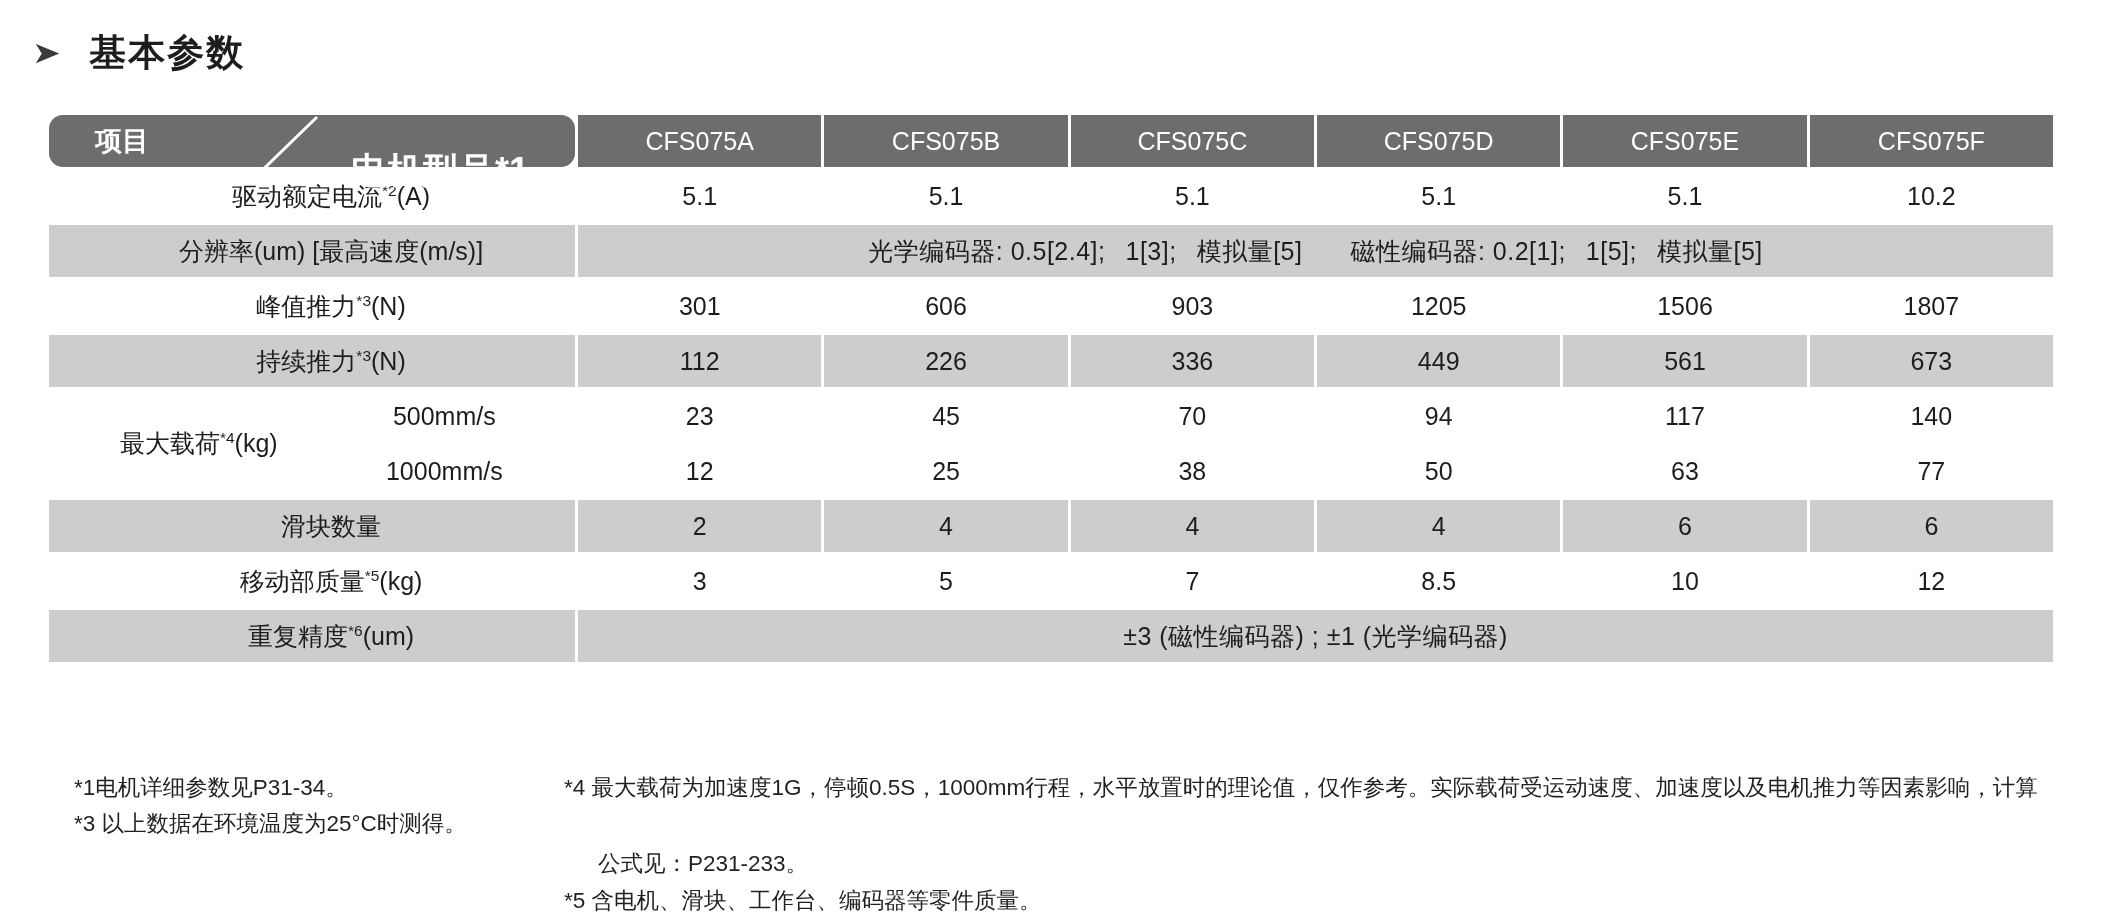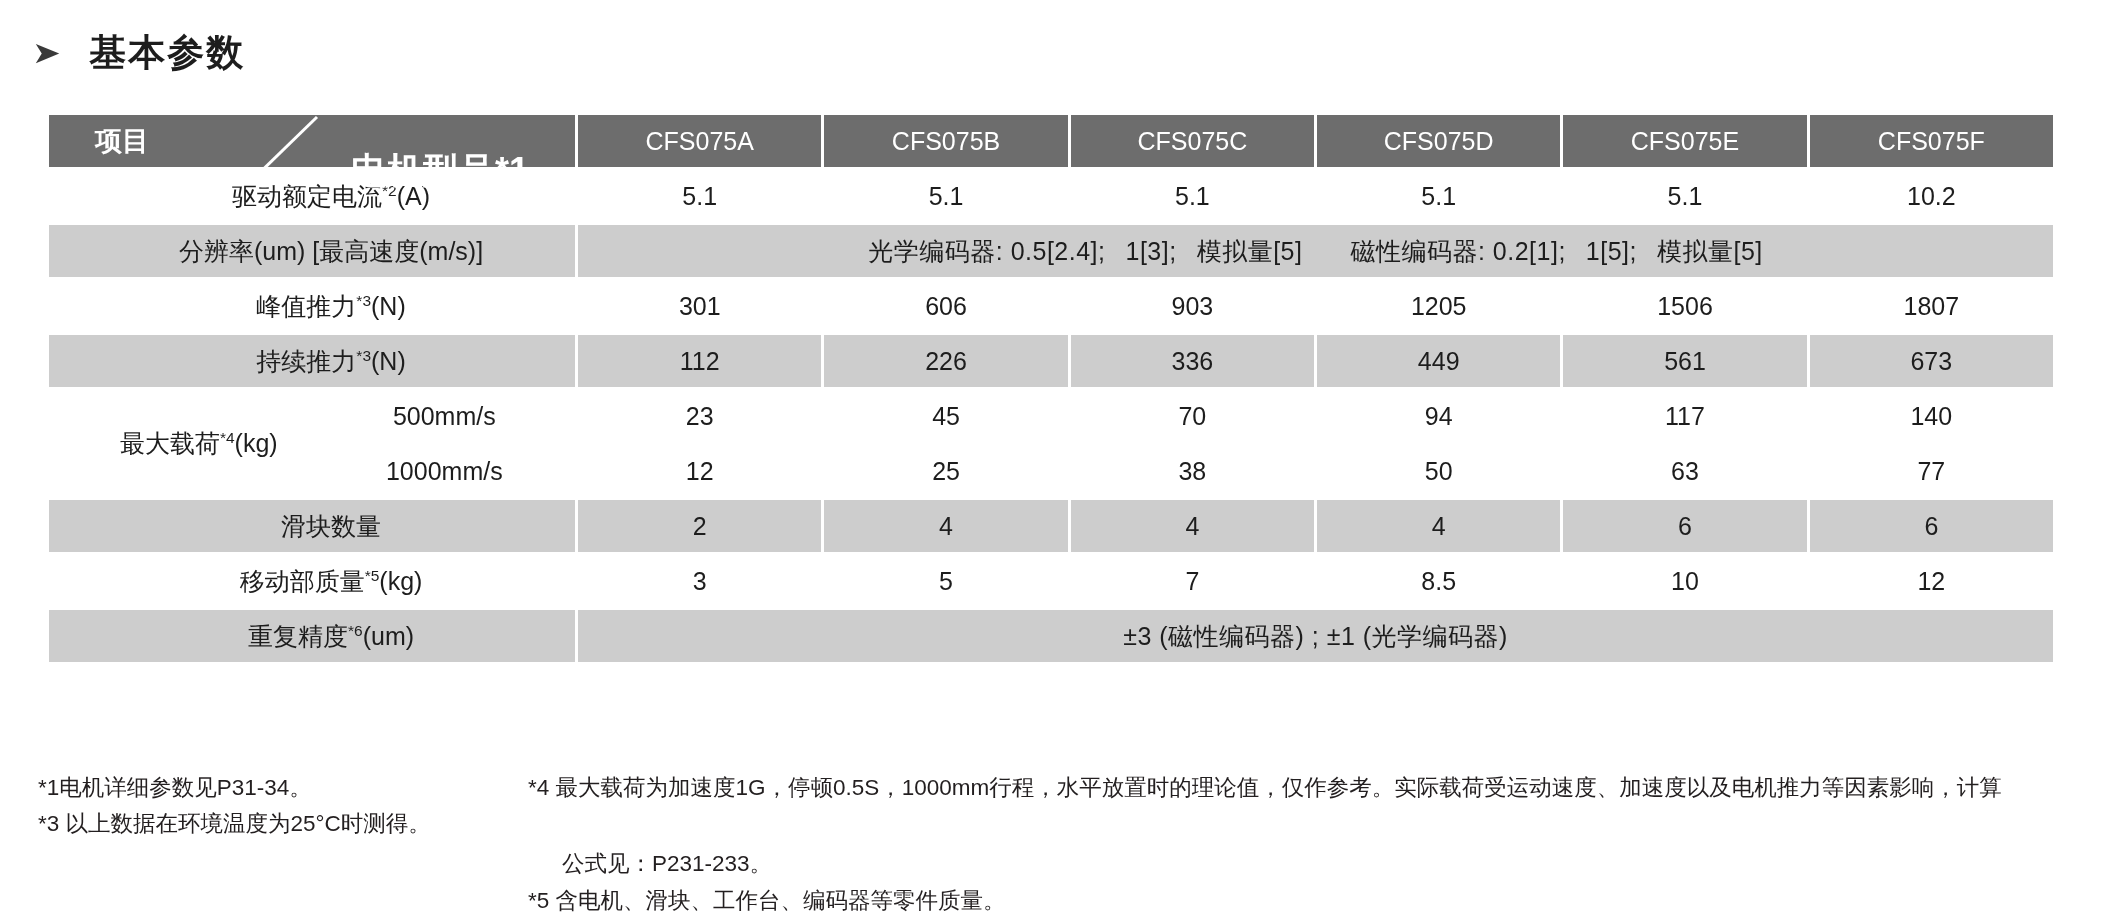--- a/index.html
+++ b/index.html
@@ -72,20 +72,21 @@
     font-weight: bold;
     font-size: 27px;
     height: 74px;
   }
   .hdr-split {
     position: relative;
     background: #6d6d6d !important;
     color: #fff !important;
     height: 74px;
     padding: 0 !important;
+    border-radius: 14px;
   }
   .hdr-split .diag {
     position: absolute;
     left: 0; top: 0; right: 0; bottom: 0;
     overflow: hidden;
   }
   .hdr-split .diag svg { display: block; }
   .hdr-split .lbl-left {
     position: absolute;
     left: 46px;
@@ -142,20 +143,21 @@
     top: 742px;
     width: 2040px;
     display: flex;
     font-size: 22.5px;
     line-height: 1.62;
     color: #231f20;
   }
   .notes-left {
     width: 490px;
     flex: 0 0 490px;
+    margin-left: 36px;
   }
   .notes-right {
     flex: 1 1 auto;
   }
   .note-line { white-space: nowrap; }
   .note-indent { padding-left: 34px; margin-top: 40px; }
 </style>
 </head>
 <body>
 

